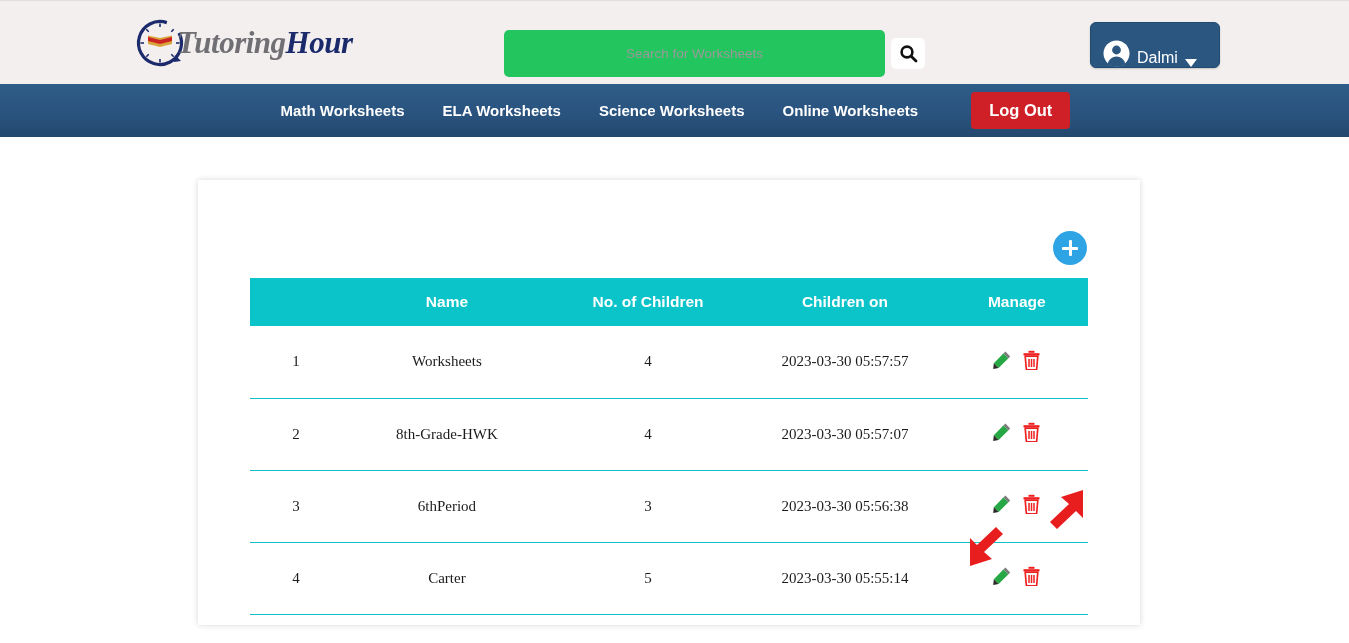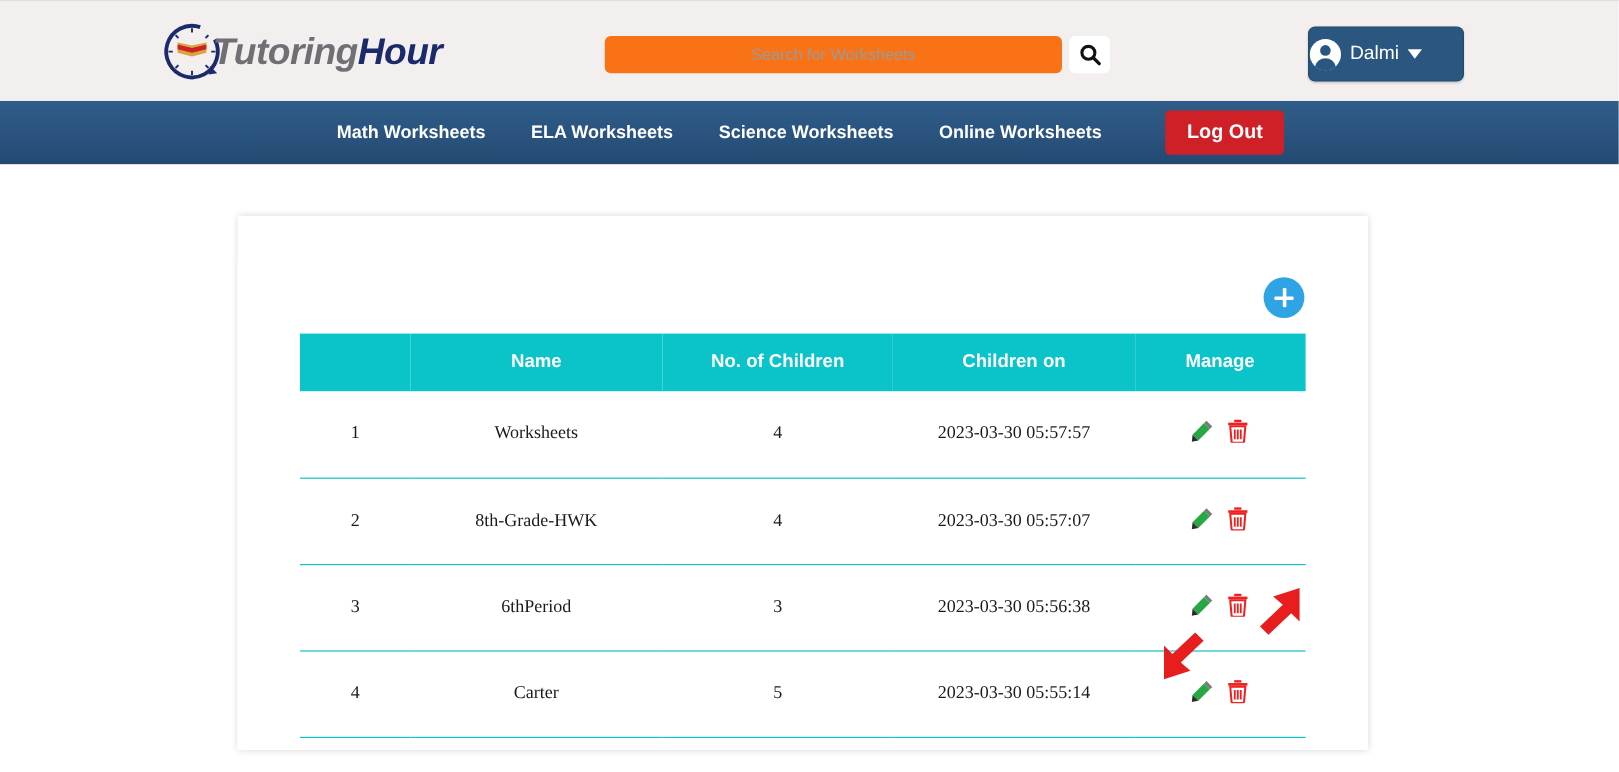--- a/index.html
+++ b/index.html
@@ -22,44 +22,44 @@
     position: absolute;
     left: 135px;
     top: 14px;
     display: flex;
     align-items: center;
     height: 56px;
   }
   .logo-clock { width: 52px; height: 52px; display: block; }
   .logo-text {
     margin-left: -10px;
-    font-family: Liberation Sans, sans-serif;
+    font-family: Liberation Serif, serif;
     font-style: italic;
     font-weight: bold;
     font-size: 31px;
     letter-spacing: -0.5px;
     white-space: nowrap;
   }
   .logo-text .t-grey { color: #6f6f74; }
   .logo-text .t-navy { color: #1b2a6b; }
 
   .search-wrap {
     position: absolute;
     left: 504px;
     top: 29px;
     display: flex;
     align-items: center;
     gap: 6px;
   }
   .search-input {
     width: 381px;
-    height: 31px;
+    height: 47px;
     border: none;
     border-radius: 5px;
-    background: #f97316;
+    background: #22c55e;
     outline: none;
     text-align: center;
     font-size: 13.5px;
     color: #333;
     font-family: "Liberation Sans", sans-serif;
   }
   .search-input::placeholder { color: #9a9a9a; }
   .search-btn {
     width: 34px;
     height: 31px;
@@ -75,22 +75,23 @@
   .user-btn {
     position: absolute;
     left: 1090px;
     top: 21px;
     width: 130px;
     height: 46px;
     background: #2a5680;
     border: 1px solid #214a70;
     border-radius: 6px;
     display: flex;
-    align-items: center;
+    align-items: flex-end;
     gap: 7px;
+    padding-left: 12px;
     cursor: pointer;
     box-shadow: 0 1px 2px rgba(0,0,0,.18);
   }
   .user-name { color: #ffffff; font-size: 16px; font-weight: 500; }
   .caret-down {
     width: 0; height: 0;
     border-left: 6px solid transparent;
     border-right: 6px solid transparent;
     border-top: 8px solid #ffffff;
   }

